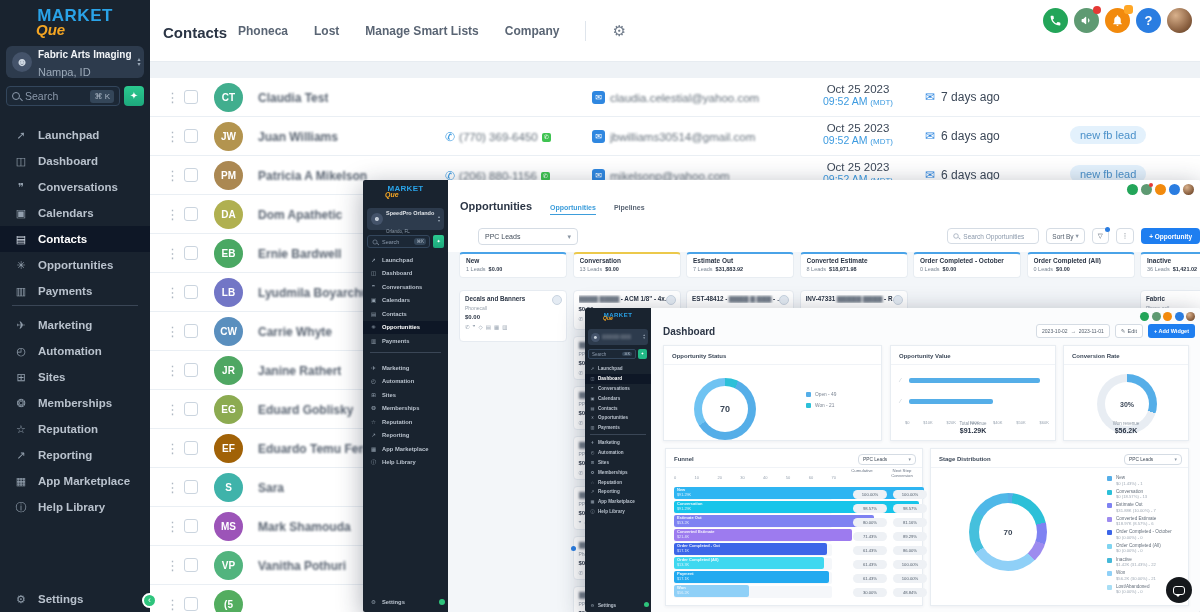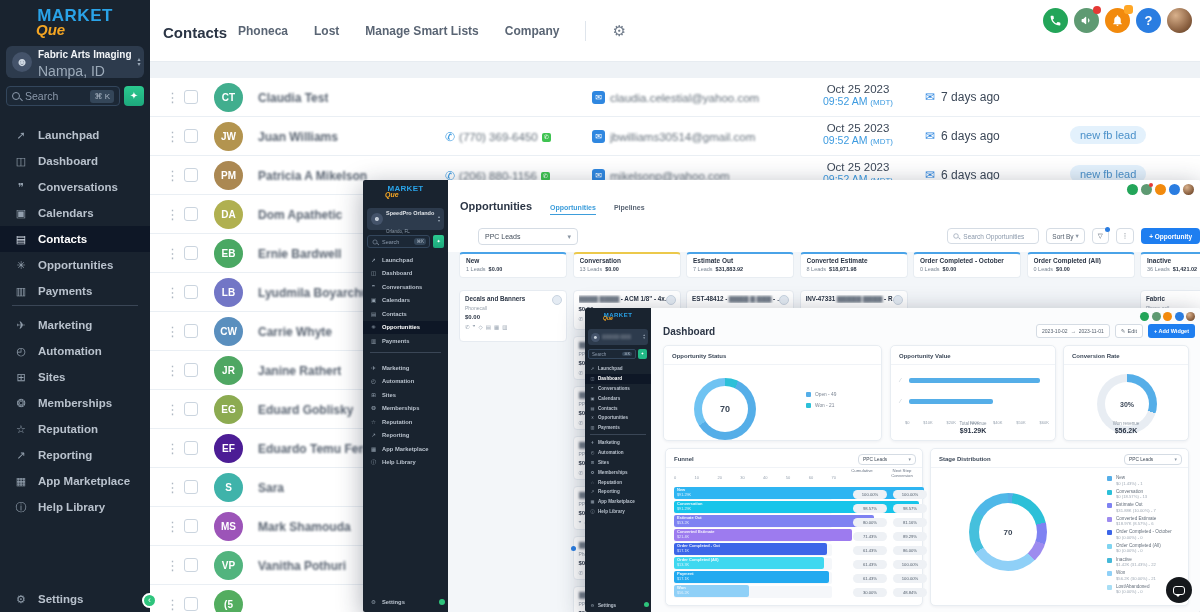--- a/index.html
+++ b/index.html
@@ -12,21 +12,21 @@
 .bl3{filter:blur(.6px);opacity:.9}
 .nowrap{white-space:nowrap;overflow:hidden;text-overflow:ellipsis}
 
 .sb{position:absolute;left:0;top:0;width:150px;height:612px;background:#19232f;z-index:5}
 .logo{position:absolute;top:7px;left:0;width:150px;text-align:center;line-height:1}
 .lg1{color:#2aa3e8;font-weight:bold;font-size:17px;letter-spacing:.5px;display:block}
 .lg2{color:#f5a623;font-weight:bold;font-style:italic;font-size:15px;display:block;margin-top:-2px;margin-left:36px;text-align:left}
 .acct{position:absolute;left:6px;top:46px;width:138px;height:32px;background:#2d3b4d;border-radius:6px;display:flex;align-items:center;padding:0 6px;gap:6px}
 .acct-av{width:20px;height:20px;border-radius:50%;background:#44536a;color:#cfd8e2;font-size:12px;line-height:20px;text-align:center;flex:none}
 .acct-n{font-size:10px;font-weight:bold;color:#f2f5f8;line-height:1.2}
-.acct-l{font-size:14px;color:#9caab9}
+.acct-l{font-size:11px;color:#9caab9}
 .acct-ch{margin-left:auto;color:#9caab9;font-size:6px;line-height:.9;text-align:center}
 .srch{position:absolute;left:6px;top:86px;width:114px;height:20px;background:#1c2836;border:1px solid #33465c;border-radius:4px;display:flex;align-items:center;padding:0 5px;gap:5px}
 .mag{width:8px;height:8px;border:1.4px solid #8b99ab;border-radius:50%;position:relative;flex:none}
 .mag::after{content:"";position:absolute;width:4px;height:1.4px;background:#8b99ab;transform:rotate(45deg);right:-3.5px;bottom:-1px}
 .srch-t{font-size:10.5px;color:#8b99ab}
 .kbd{margin-left:auto;background:#344659;border-radius:3px;font-size:8px;color:#aab6c4;padding:2px 4px}
 .aibtn{position:absolute;left:124px;top:86px;width:20px;height:20px;border-radius:4px;background:linear-gradient(180deg,#2bc98f,#1da87d);color:#fff;font-size:10px;text-align:center;line-height:20px}
 .nav{position:absolute;left:0;width:150px;top:122px;display:flex;flex-direction:column}
 .nav2{top:312px}
 .nitem{height:26px;display:flex;align-items:center;gap:10px;padding-left:14px;cursor:pointer}
@@ -154,21 +154,21 @@
 .w2div{position:absolute;left:5px;top:126px;width:56px;height:1px;background:#3a4656}
 .w2set{position:absolute;left:0;bottom:2px;width:66px}
 .w2 .m2{position:absolute;left:66px;top:0;width:549px;height:304px;background:#fbfcfd}
 .w2icons{position:absolute;right:5px;top:4px;display:flex;gap:2.5px}
 .w2icons .mcirc{width:9px;height:9px}
 .w2title{position:absolute;left:12px;top:18px;font-size:10px;font-weight:bold;color:#2b3545}
 .w2ctrl{position:absolute;right:5px;top:16px;display:flex;gap:5px;align-items:center}
 .datebox{height:14px;border:1px solid #d5dce4;border-radius:3px;background:#fff;color:#55606e;font-size:5px;display:flex;align-items:center;gap:3px;padding:0 5px}
 .editbtn{height:14px;border:1px solid #d5dce4;border-radius:3px;background:#fff;color:#55606e;font-size:5.5px;display:flex;align-items:center;gap:2px;padding:0 5px;cursor:pointer}
 .addw{height:14px;border-radius:3px;background:#1e7ef0;color:#fff;font-size:5.5px;font-weight:bold;display:flex;align-items:center;padding:0 6px;cursor:pointer}
-.wcard{position:absolute;background:#fff;border:1px solid #e8edf2;border-radius:5px;box-shadow:0 1px 3px rgba(30,40,60,.06)}
+.wcard{position:absolute;background:#fff;border:1px solid #e8edf2;border-radius:0;box-shadow:0 1px 3px rgba(30,40,60,.06)}
 .wct{font-size:6px;font-weight:bold;color:#3c4858;padding:7px 8px 0 8px;border-bottom:1px solid #f0f3f7;padding-bottom:5px}
 .donut{border-radius:50%;position:absolute;display:flex;align-items:center;justify-content:center}
 .donut .hole{background:#fff;border-radius:50%;display:flex;align-items:center;justify-content:center;font-weight:bold;color:#3c4858}
 .os-donut{left:30px;top:32px;width:62px;height:62px;background:conic-gradient(#2cc0d8 0 7%,#55aee8 7% 66%,#6fc3f2 66% 100%)}
 .os-donut .hole{width:46px;height:46px;font-size:9px}
 .oslg{position:absolute;left:142px;top:46px;display:flex;flex-direction:column;gap:6px}
 .lgi{display:flex;align-items:center;gap:4px}
 .lgsq{width:5px;height:5px;border-radius:1px;flex:none}
 .lgtx{font-size:4.8px;color:#6a7585}
 .ovbars{position:absolute;left:18px;top:32px;width:136px}
@@ -480,21 +480,21 @@
         <span class="dots">⋮</span>
         <span class="cb"></span>
         <span class="av" style="background: rgb(140, 171, 81);">EG</span>
         <span class="nm bl nowrap">Eduard Goblisky</span>
 
       </div>
 
       <div class="row">
         <span class="dots">⋮</span>
         <span class="cb"></span>
-        <span class="av" style="background: #4c1d95;">EF</span>
+        <span class="av" style="background: #a16207;">EF</span>
         <span class="nm bl nowrap">Eduardo Temu Fernan</span>
 
       </div>
 
       <div class="row">
         <span class="dots">⋮</span>
         <span class="cb"></span>
         <span class="av" style="background: rgb(63, 179, 170);">S</span>
         <span class="nm bl nowrap">Sara</span>
 

